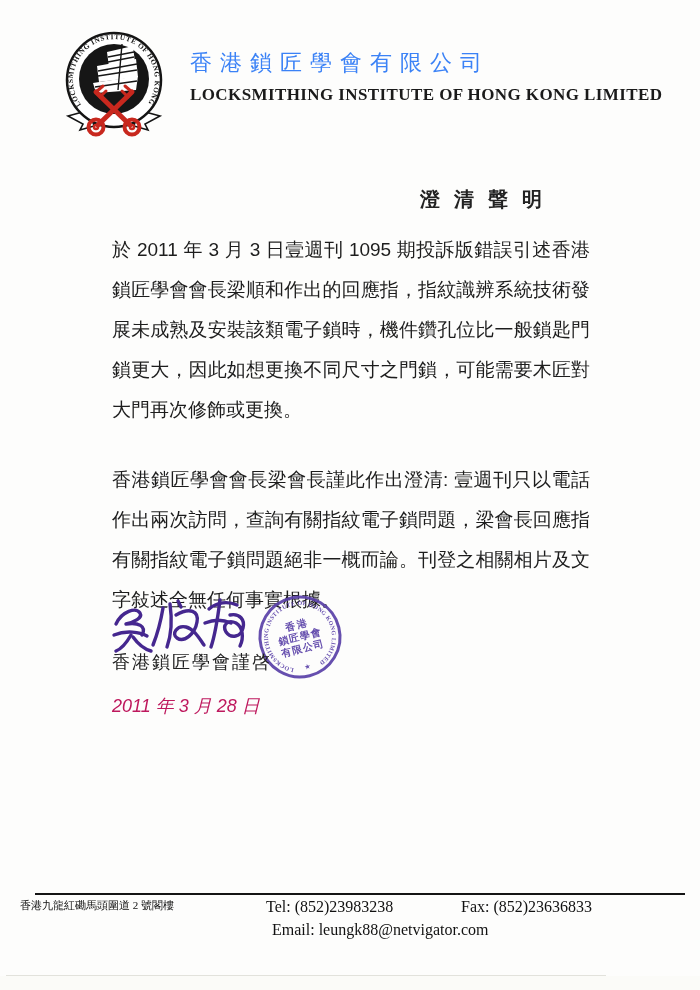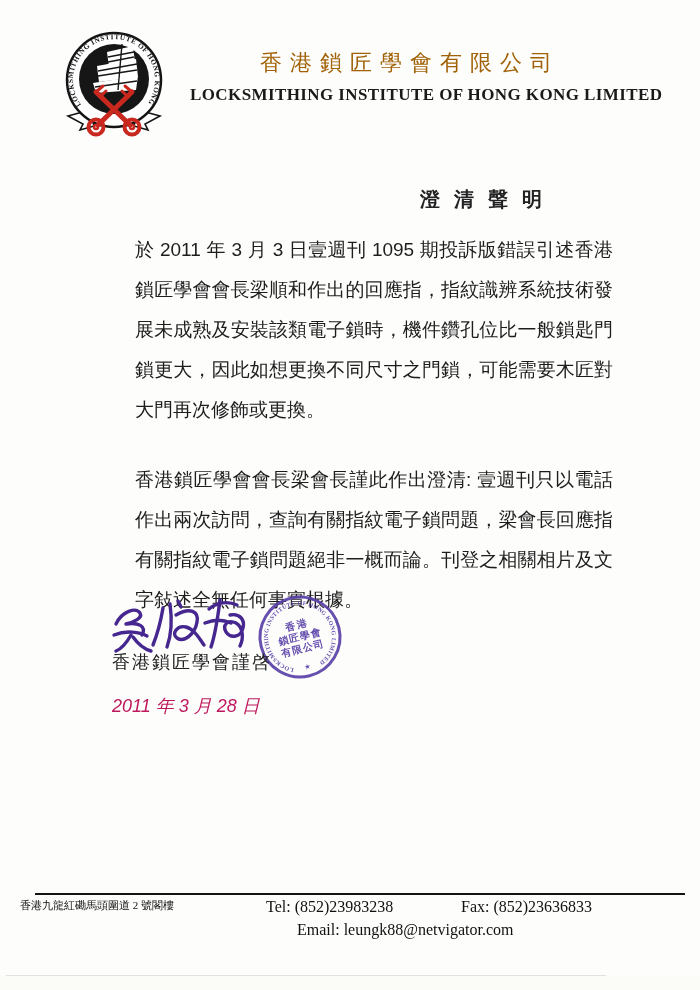--- a/index.html
+++ b/index.html
@@ -12,21 +12,21 @@
     font-family:"Liberation Sans","DejaVu Sans",sans-serif;
     color:#1c1c1c;
   }
 
   
   .logo { position:absolute; left:60px; top:30px; width:108px; height:114px; }
   .titles { position:absolute; left:190px; top:48px; width:440px; }
   .title-zh {
     font-family:"Liberation Serif","DejaVu Serif",serif;
     font-size:22px; font-weight:500; letter-spacing:8px;
-    color:#a16207; white-space:nowrap;text-align:center;
+    color:#3b82f6; white-space:nowrap;
   }
   .title-en {
     margin-top:7px;
     font-family:"Liberation Serif","DejaVu Serif",serif;
     font-size:17px; font-weight:700; letter-spacing:0.4px;
     color:#1a1a1a; white-space:nowrap;
   }
 
   
   .heading {
@@ -34,21 +34,21 @@
     text-align:right; transform:translateX(-38px);
     font-size:20px; font-weight:600; letter-spacing:14px;
     color:#222;
     margin-top:18px;
   }
 
   
   .body-text {
     position:absolute; left:112px; top:230px; width:478px;
     font-size:19px; line-height:40px;
-    text-align:justify; color:#1d1d1d;margin-left:23px;
+    text-align:justify; color:#1d1d1d;
   }
   .body-text .para + .para { margin-top:30px; }
 
   
   .signature-svg { position:absolute; left:106px; top:594px; width:142px; height:64px; }
   .stamp-svg { position:absolute; left:254px; top:590px; width:92px; height:94px; opacity:0.92; }
   .closing { position:absolute; left:112px; top:650px; font-size:18px; letter-spacing:2px; color:#222; }
   .date-line { position:absolute; left:112px; top:694px; font-size:18px; color:#be185d;font-style:italic; }
 
   
@@ -168,19 +168,19 @@
   <div class="date-line">2011 年 3 月 28 日</div>
 
   <div class="footer-rule"></div>
   <div class="footer">
     <div class="f-row">
       <span class="f-abs f-zh" style="left:20px">香港九龍紅磡馬頭圍道 2 號閣樓</span>
       <span class="f-abs f-en" style="left:266px"><span>Tel:</span> <span>(852)23983238</span></span>
       <span class="f-abs f-en" style="left:461px"><span>Fax:</span> <span>(852)23636833</span></span>
     </div>
     <div class="f-row">
-      <span class="f-abs f-en" style="left:297px"><span>Email:</span> <span>leungk88@netvigator.com</span></span>
+      <span class="f-abs f-en" style="left:272px"><span>Email:</span> <span>leungk88@netvigator.com</span></span>
     </div>
   </div>
 
   <div class="scan-edge-bottom"></div>
   <div class="scan-shade"></div>
 </div>
 
 </body></html>

